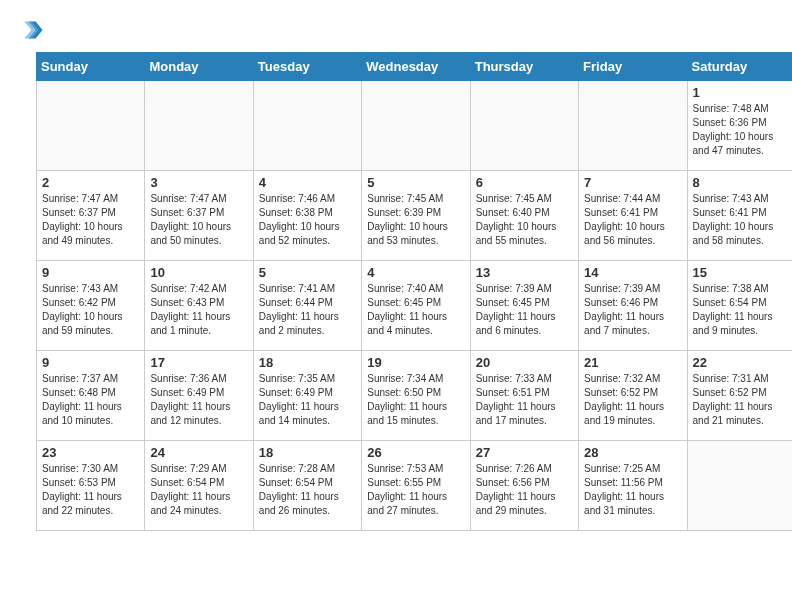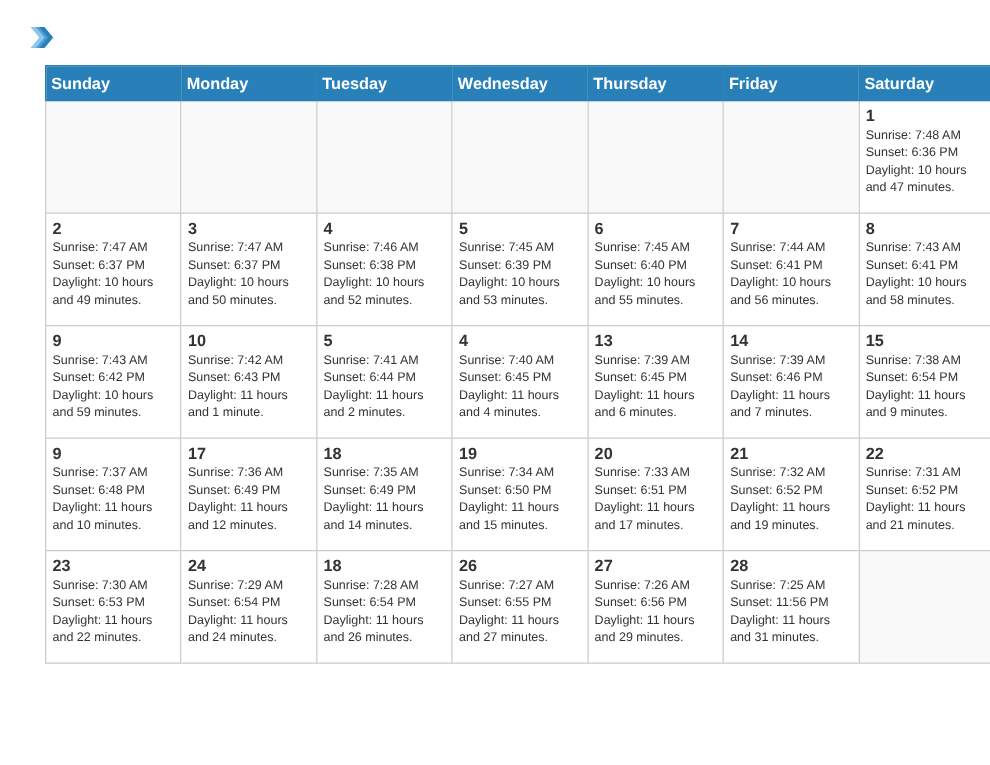--- a/index.html
+++ b/index.html
@@ -311,21 +311,21 @@
         </td>
         <td>
           <span class="day-number">18</span>
           <div class="day-info">Sunrise: 7:28 AM
 Sunset: 6:54 PM
 Daylight: 11 hours
 and 26 minutes.</div>
         </td>
         <td>
           <span class="day-number">26</span>
-          <div class="day-info">Sunrise: 7:27 AM
+          <div class="day-info">Sunrise: 7:53 AM
 Sunset: 6:55 PM
 Daylight: 11 hours
 and 27 minutes.</div>
         </td>
         <td>
           <span class="day-number">27</span>
           <div class="day-info">Sunrise: 7:26 AM
 Sunset: 6:56 PM
 Daylight: 11 hours
 and 29 minutes.</div>

